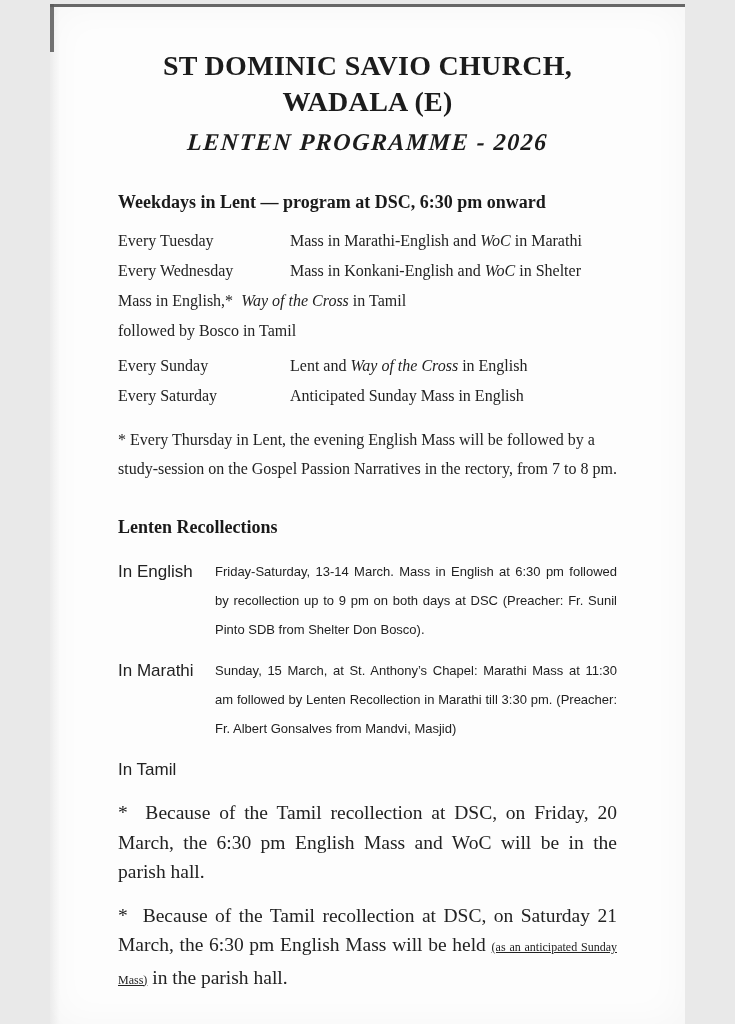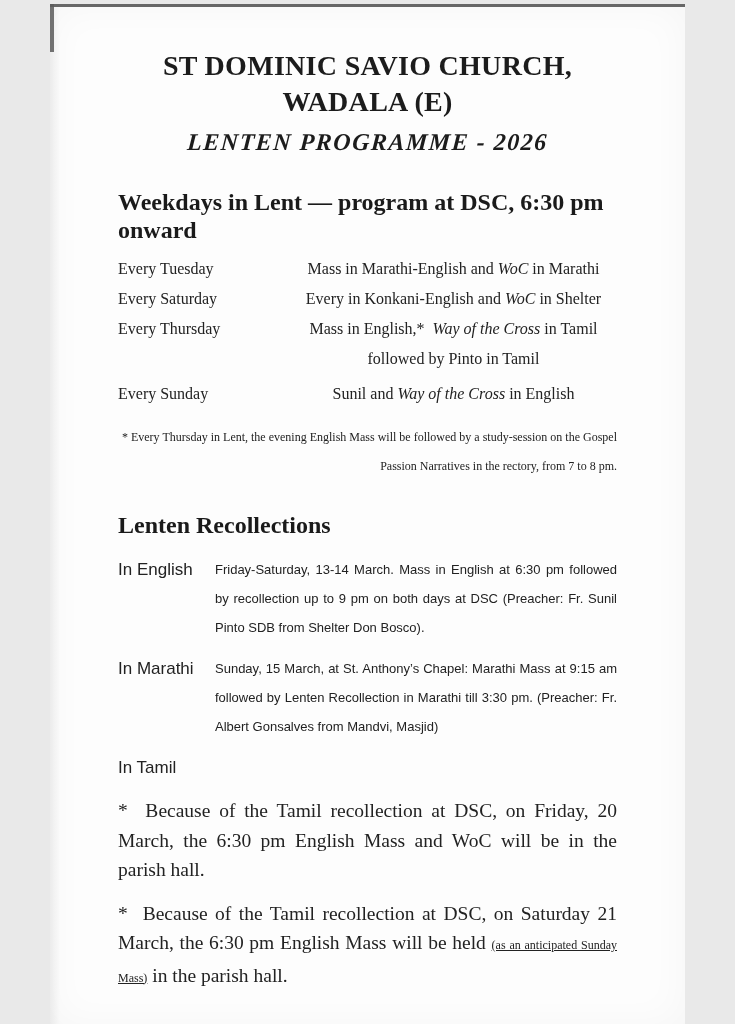--- a/index.html
+++ b/index.html
@@ -43,38 +43,37 @@
     font-size: 24px;
     font-weight: bold;
     font-style: italic;
     letter-spacing: 1.5px;
     line-height: 32px;
     transform: skewX(-4deg);
     color: #1c1c1c;
   }
   .section-heading {
     margin: 30px 0 0 0;
-    font-size: 24px;
+    font-size: 18px;
     font-weight: bold;
     line-height: 28px;
     color: #1a1a1a;
   }
   .sched { margin-top: 10px; font-size: 16px; }
   .srow { display: flex; line-height: 30px; }
   .srow .day { width: 172px; flex: 0 0 172px; }
-  .srow .desc { flex: 1; text-align: center; }
+  .srow .desc { flex: 1; }
   .srow.gap-top { margin-top: 5px; }
   .desc em { font-style: italic; }
   .desc .line2 { display: block; }
 
   .footnote {
     margin: 14px 0 0 0;
-    font-size: 12px;
+    font-size: 16px;
     line-height: 29px;
-    text-align: right;
   }
   .entries { margin-top: 16px; }
   .entry { display: flex; margin-top: 12px; }
   .entry:first-child { margin-top: 0; }
   .entry .elabel {
     flex: 0 0 97px; width: 97px;
     font-family: "Liberation Sans", "DejaVu Sans", sans-serif;
     font-size: 17px; line-height: 29px;
   }
   .entry .etext {
@@ -106,47 +105,50 @@
 
     <section>
       <h3 class="section-heading">Weekdays in Lent — program at DSC, 6:30 pm onward</h3>
 
       <div class="sched">
         <div class="srow">
           <span class="day">Every Tuesday</span>
           <span class="desc"><span>Mass in Marathi-English and </span><em>WoC</em><span> in Marathi</span></span>
         </div>
         <div class="srow">
-          <span class="day">Every Saturday</span>
-          <span class="desc"><span>Every in Konkani-English and </span><em>WoC</em><span> in Shelter</span></span>
+          <span class="day">Every Wednesday</span>
+          <span class="desc"><span>Mass in Konkani-English and </span><em>WoC</em><span> in Shelter</span></span>
         </div>
         <div class="srow">
-          <span class="day">Every Thursday</span>
-          <span class="desc"><span>Mass in English,* &nbsp;</span><em>Way of the Cross</em><span> in Tamil</span><span class="line2">followed by Pinto in Tamil</span></span>
+          <span class="desc"><span>Mass in English,* &nbsp;</span><em>Way of the Cross</em><span> in Tamil</span><span class="line2">followed by Bosco in Tamil</span></span>
         </div>
         <div class="srow gap-top">
           <span class="day">Every Sunday</span>
-          <span class="desc"><span>Sunil and </span><em>Way of the Cross</em><span> in English</span></span>
+          <span class="desc"><span>Lent and </span><em>Way of the Cross</em><span> in English</span></span>
+        </div>
+        <div class="srow">
+          <span class="day">Every Saturday</span>
+          <span class="desc"><span>Anticipated Sunday Mass in English</span><em></em><span></span></span>
         </div>
       </div>
 
       <p class="footnote">* Every Thursday in Lent, the evening English Mass will be followed by a study-session on the Gospel Passion Narratives in the rectory, from 7 to 8 pm.</p>
     </section>
 
     <section>
       <h3 class="section-heading">Lenten Recollections</h3>
 
       <div class="entries">
         <div class="entry">
           <span class="elabel">In English</span>
           <p class="etext">Friday-Saturday, 13-14 March. Mass in English at 6:30 pm followed by recollection up to 9 pm on both days at DSC (Preacher: Fr. Sunil Pinto SDB from Shelter Don Bosco).</p>
         </div>
         <div class="entry">
           <span class="elabel">In Marathi</span>
-          <p class="etext">Sunday, 15 March, at St. Anthony’s Chapel: Marathi Mass at 9:15 am followed by Lenten Recollection in Marathi till 3:30 pm. (Preacher: Fr. Albert Gonsalves from Mandvi, Masjid)</p>
+          <p class="etext">Sunday, 15 March, at St. Anthony’s Chapel: Marathi Mass at 11:30 am followed by Lenten Recollection in Marathi till 3:30 pm. (Preacher: Fr. Albert Gonsalves from Mandvi, Masjid)</p>
         </div>
         <div class="entry">
           <span class="elabel">In Tamil</span>
         </div>
       </div>
     </section>
 
     <p class="bfoot">* &nbsp;Because of the Tamil recollection at DSC, on Friday, 20 March, the 6:30 pm English Mass and WoC will be in the parish hall.</p>
 
     <p class="bfoot"><span>* &nbsp;Because of the Tamil recollection at DSC, on Saturday 21 March, the 6:30 pm English Mass will be held </span><span class="small-paren">(as an anticipated Sunday Mass)</span><span> in the parish hall.</span></p>

